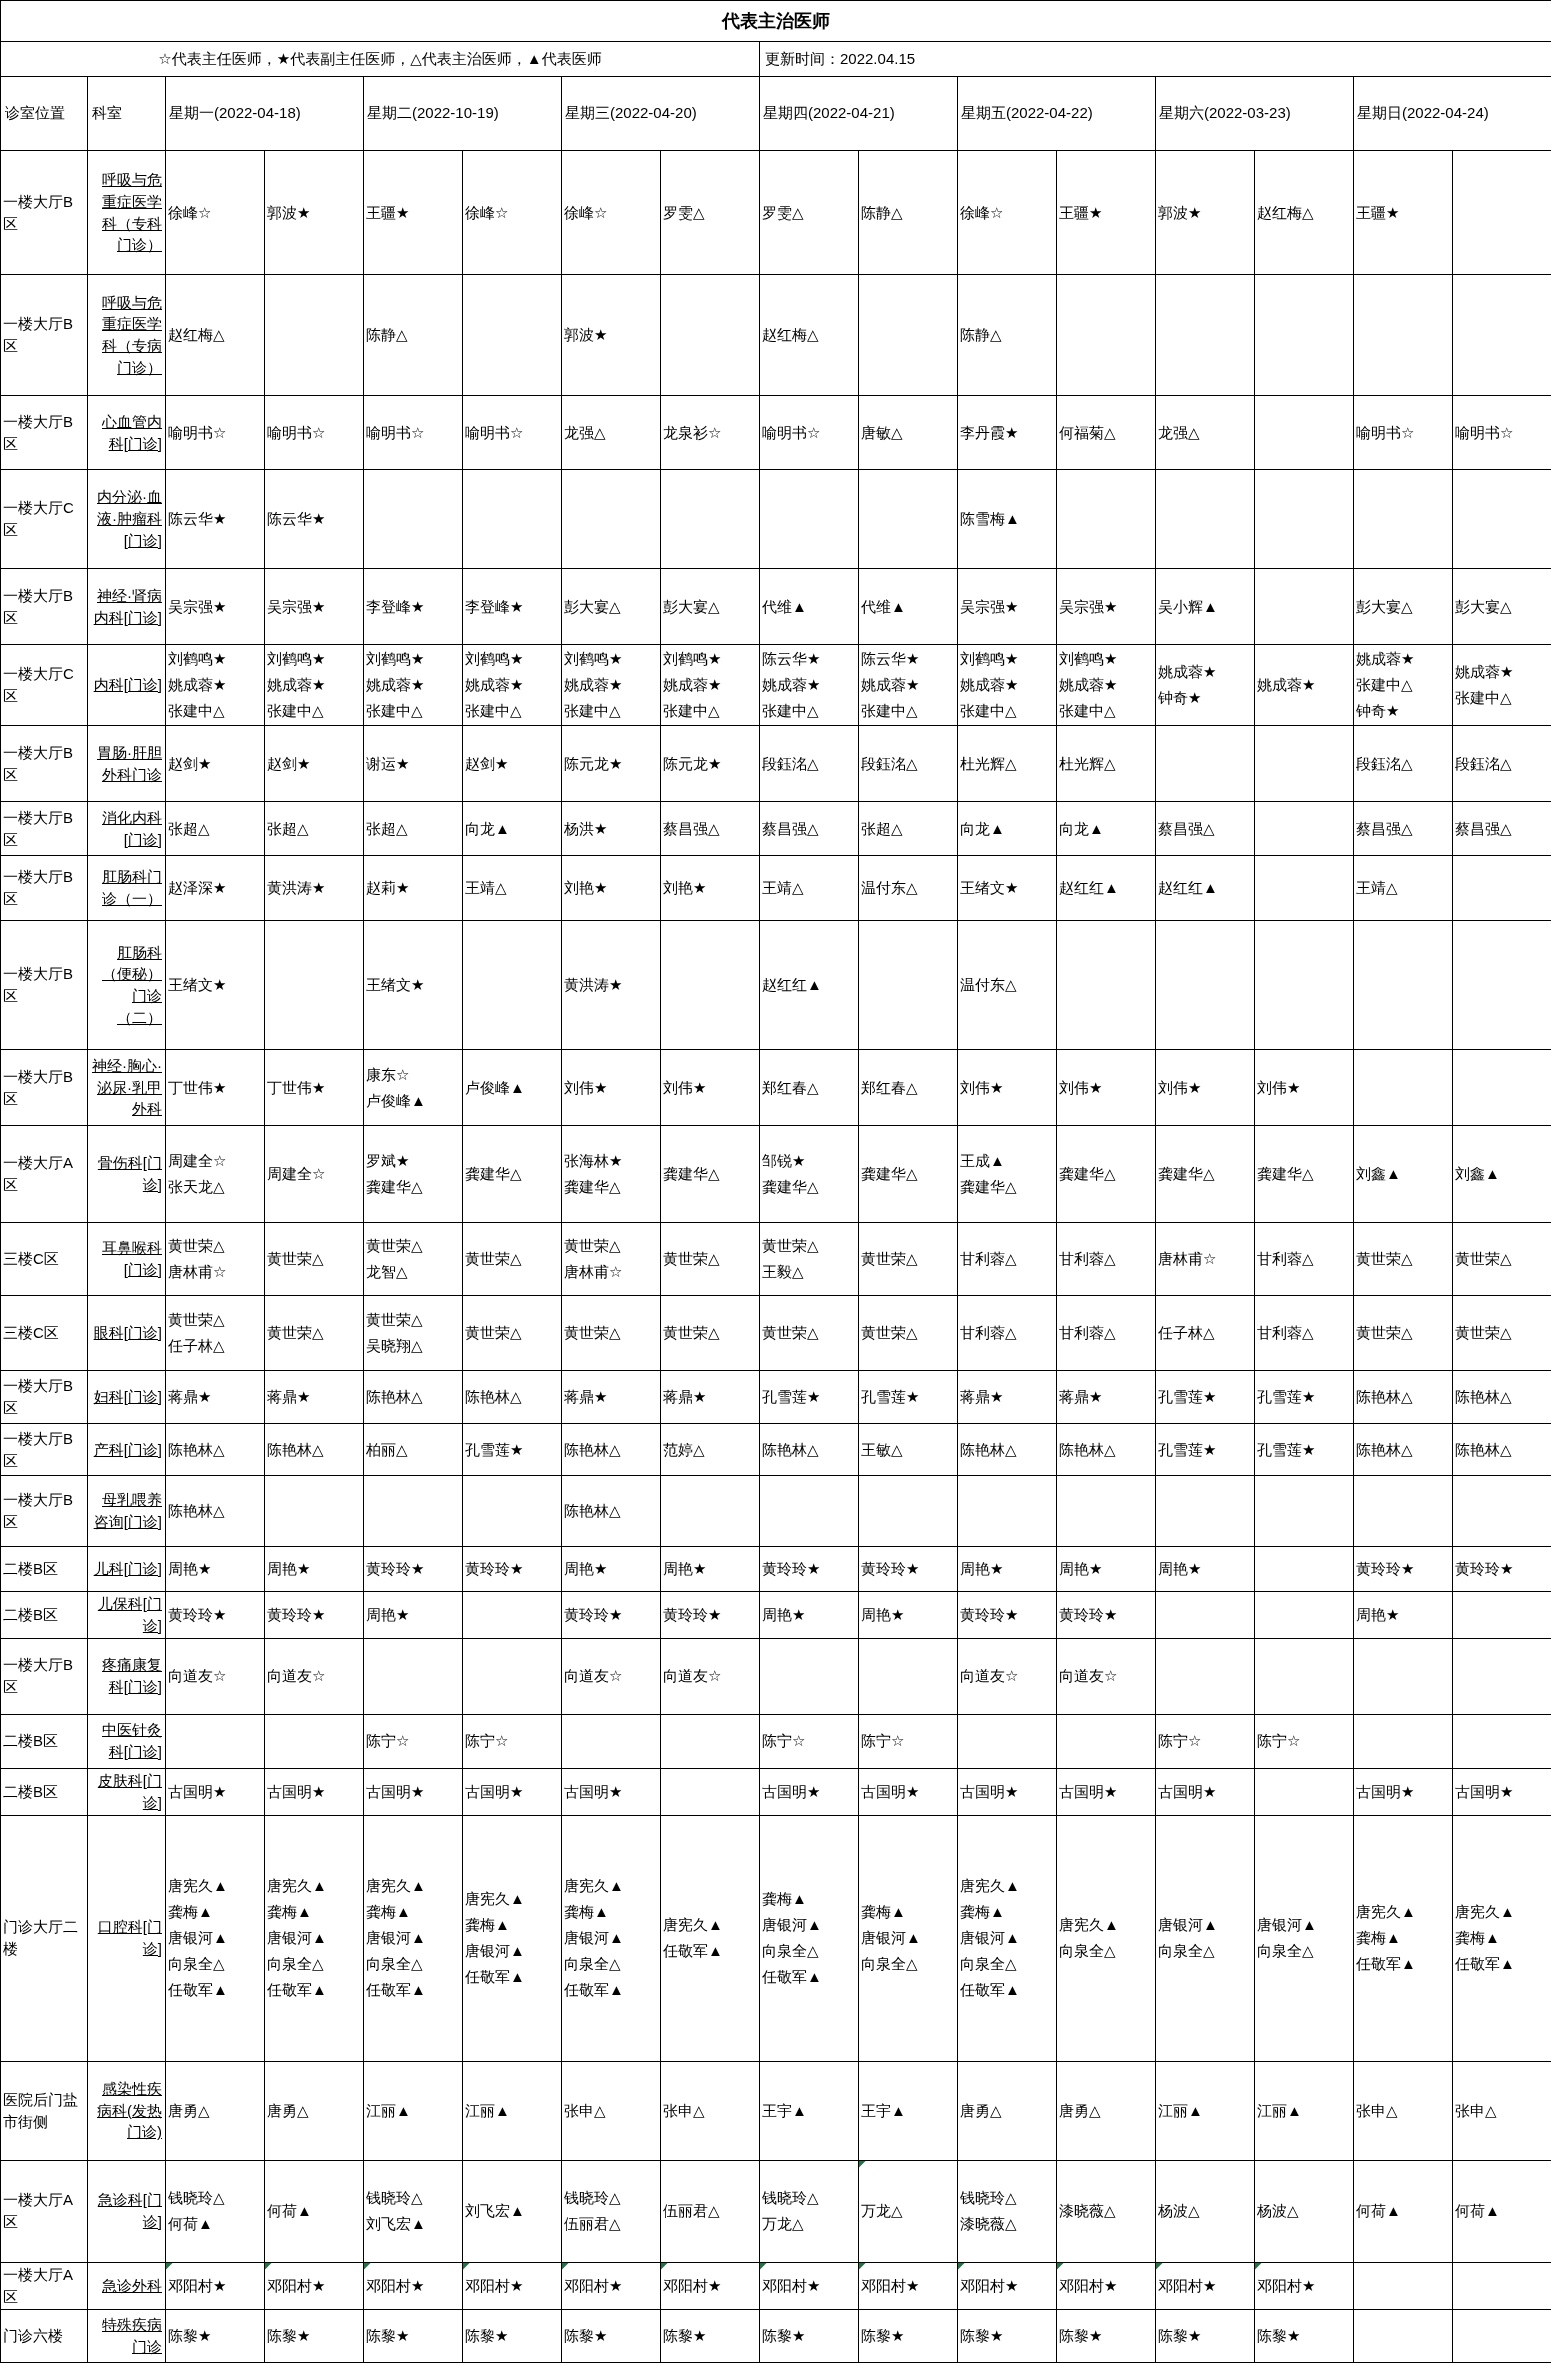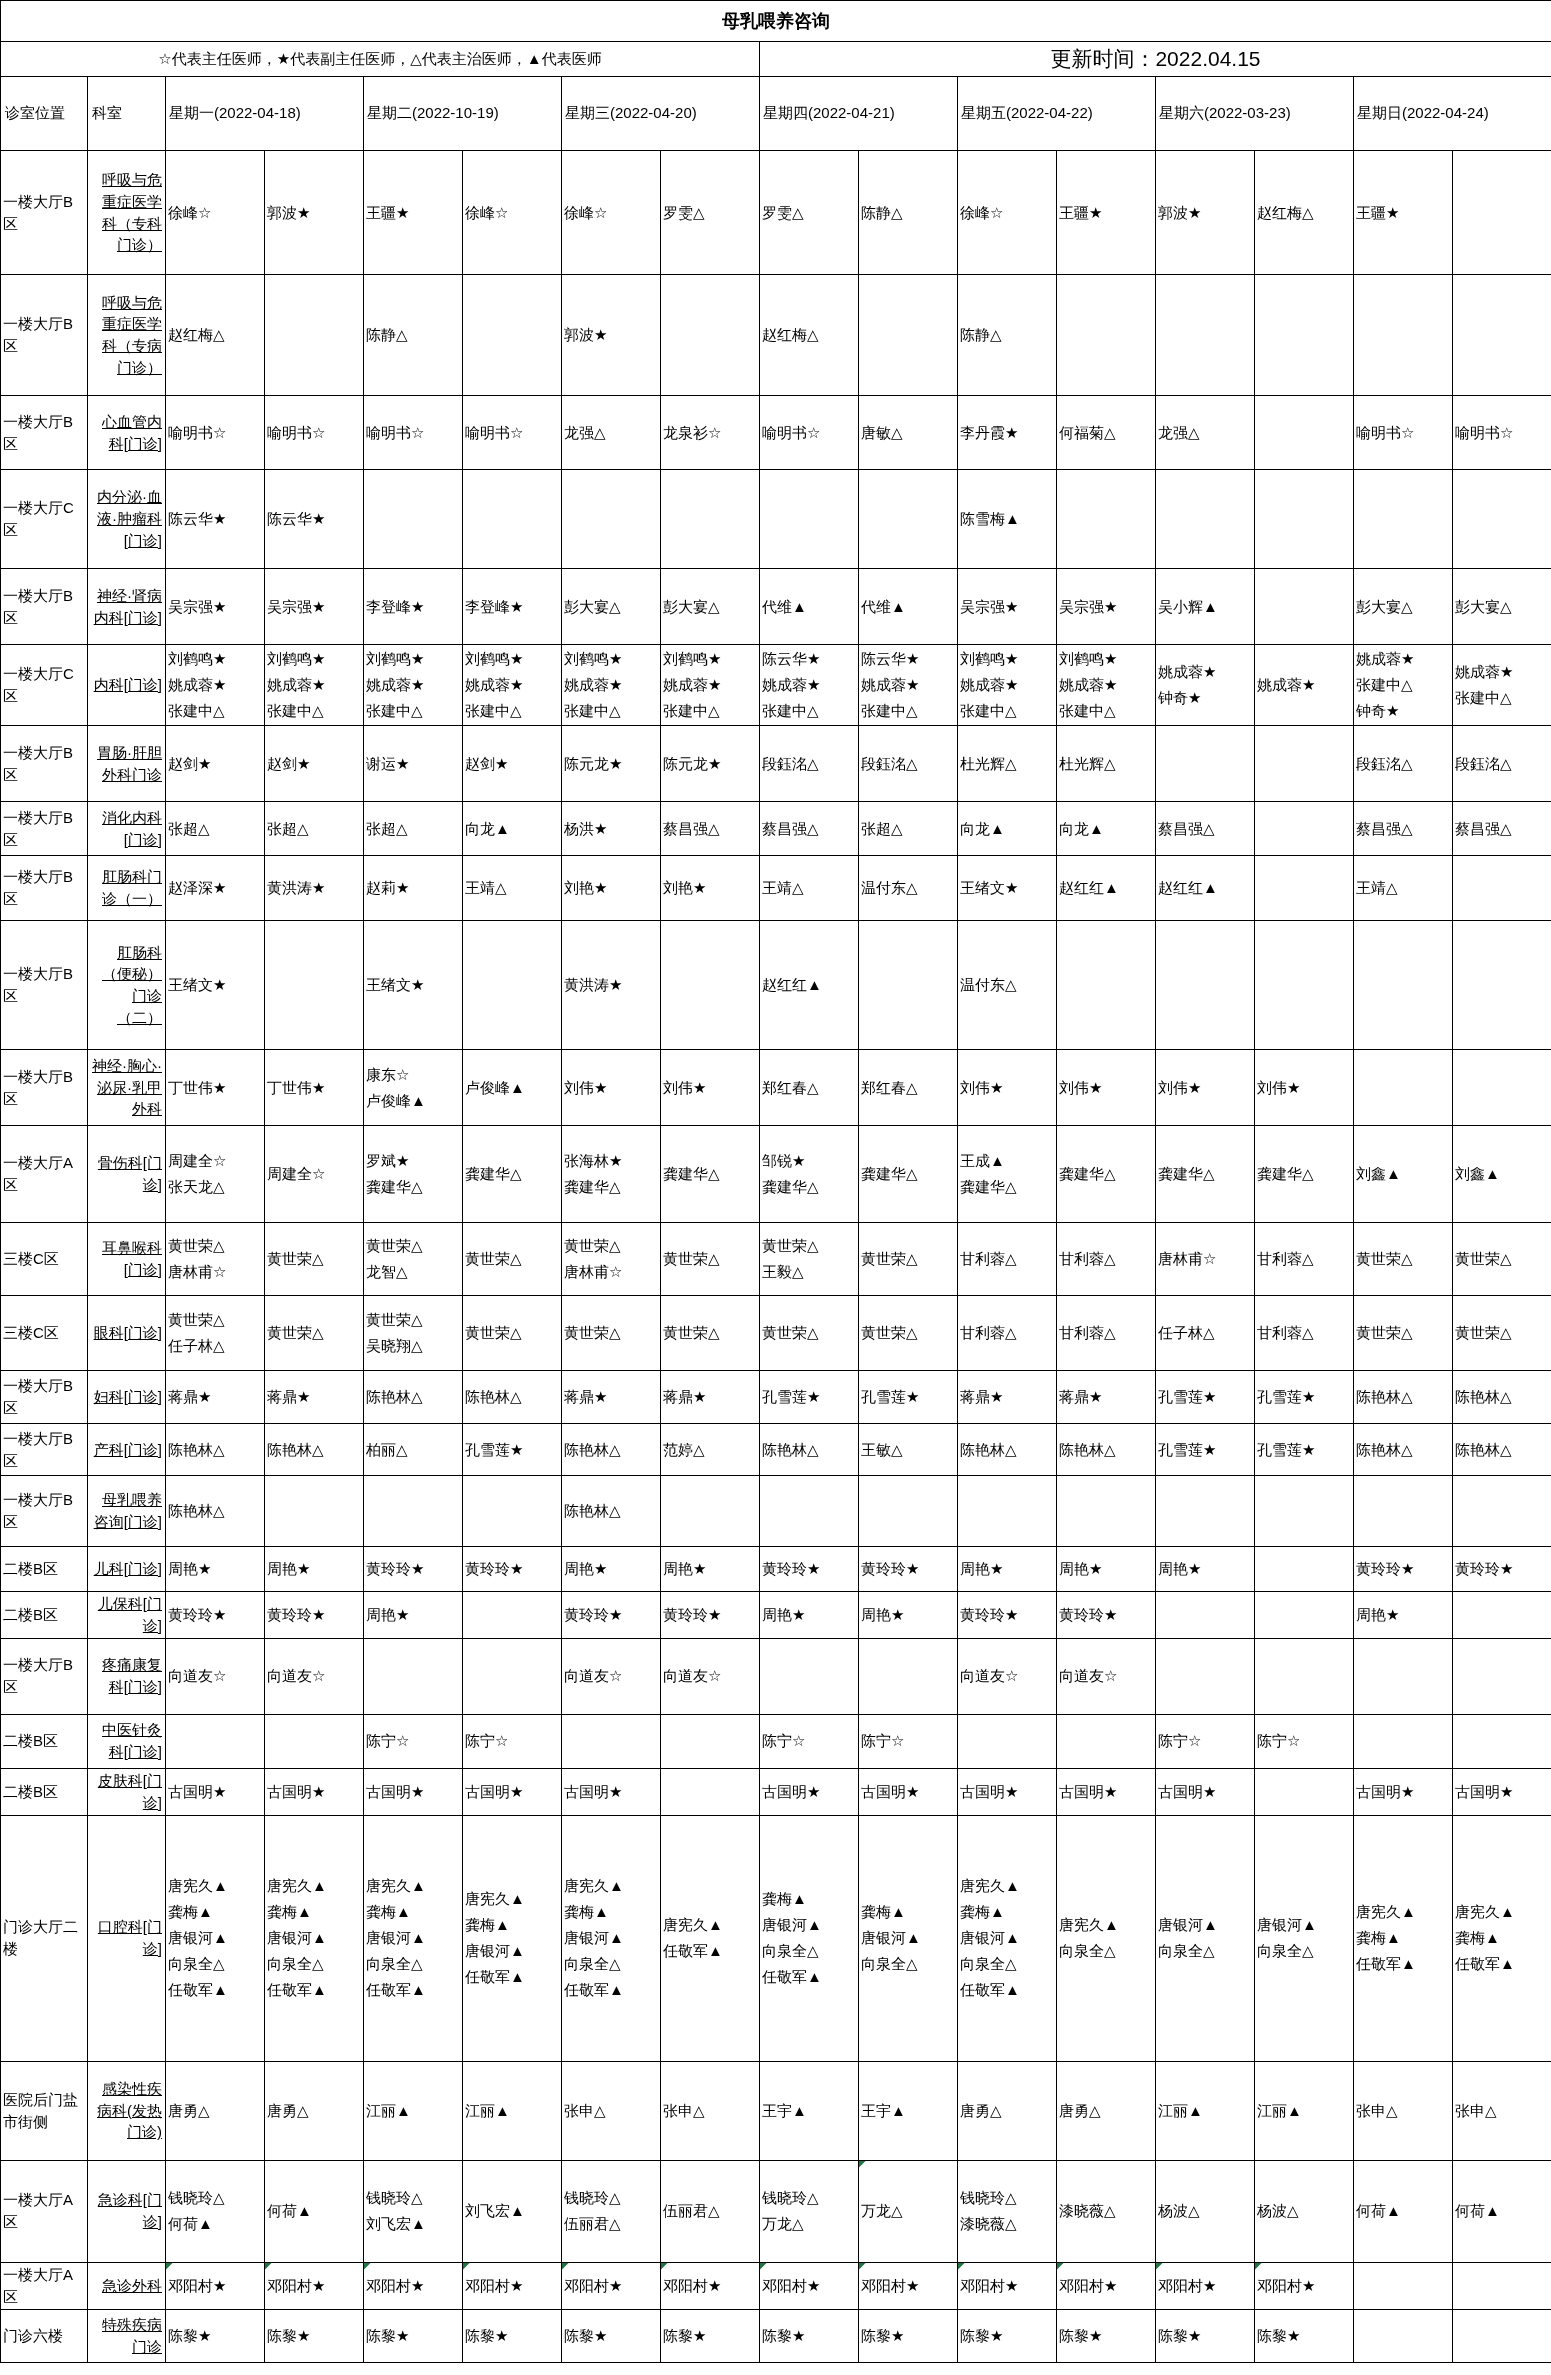--- a/index.html
+++ b/index.html
@@ -2,21 +2,21 @@
 <html><head>
 <meta charset="utf-8">
 <style>
   html,body{margin:0;padding:0;background:#ffffff;}
   body{width:1551px;font-family:"Liberation Sans","DejaVu Sans",sans-serif;color:#000;}
   table{border-collapse:collapse;table-layout:fixed;width:1551px;background:#fff;}
   th,td{border:1px solid #000;font-weight:normal;font-size:15px;overflow:hidden;}
   th{padding:0;}
   .title-cell{font-size:18px;font-weight:bold;text-align:center;height:40px;}
   .legend-cell{text-align:center;padding:2px 4px;height:30px;font-size:15px;}
-  .update-cell{text-align:center;padding:2px 5px;font-size:21px;}
+  .update-cell{text-align:left;padding:2px 5px;font-size:15px;}
   .colhdr{text-align:left;padding:2px 4px;height:69px;vertical-align:middle;}
   .dayhdr{text-align:left;padding:16px 3px;vertical-align:middle;}
   .ampm{text-align:center;height:28px;vertical-align:middle;}
   .loc{text-align:left;vertical-align:middle;padding:1px 2px;line-height:1.45;}
   .dept{text-align:right;vertical-align:middle;padding:1px 3px;line-height:1.45;text-decoration:underline;}
   .cell{position:relative;text-align:left;vertical-align:middle;padding:1px 2px;}
   .nm{line-height:26px;white-space:nowrap;}
   .flag{position:absolute;top:0;left:0;width:7px;height:7px;background:#217346;clip-path:polygon(0 0,100% 0,0 100%);}
 </style>
 </head>
@@ -36,21 +36,21 @@
       <col style="width:99px">
     <col style="width:99px">
       <col style="width:99px">
       <col style="width:99px">
       <col style="width:99px">
     <col style="width:99px">
       <col style="width:99px">
   </colgroup>
   <thead>
     <tr>
-      <th class="title-cell" colspan="16">母乳喂养咨询</th>
+      <th class="title-cell" colspan="16">代表主治医师</th>
     </tr>
     <tr style="height:30px">
       <th class="legend-cell" colspan="8">☆代表主任医师，★代表副主任医师，△代表主治医师，▲代表医师</th>
       <th class="update-cell" colspan="8">更新时间：2022.04.15</th>
     </tr>
     <tr style="height:69px">
       <th class="colhdr">诊室位置</th>
       <th class="colhdr">科室</th>
     <th colspan="2" class="dayhdr">星期一(2022-04-18)</th>
         <th colspan="2" class="dayhdr">星期二(2022-10-19)</th>

